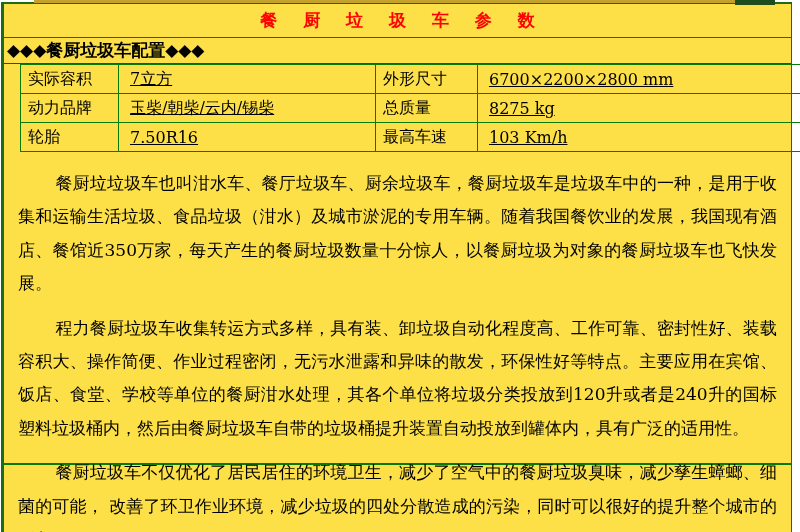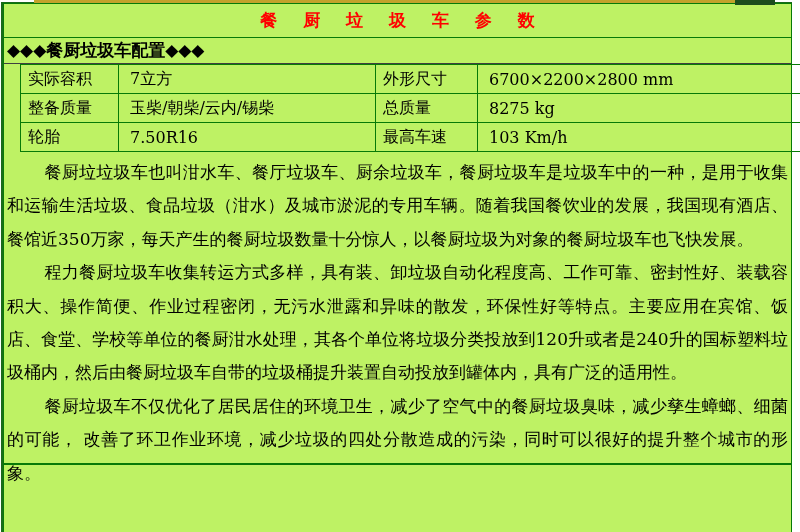--- a/index.html
+++ b/index.html
@@ -24,21 +24,21 @@
   .page-frame{
     position:absolute;left:1px;top:2px;width:791px;height:530px;
     border:2px solid #1a6b1a;border-bottom:none;
     box-sizing:border-box;z-index:1;
   }
   
   .content-frame{
     position:absolute;left:3px;top:3px;width:789px;height:529px;
     border:1px solid #077a07;border-bottom:none;
     box-sizing:border-box;z-index:2;
-    background:#bef264;
+    background:#fde047;
   }
   .title-row{
     height:34px;
     border-bottom:1px solid #077a07;
     display:flex;align-items:center;justify-content:center;
     box-sizing:border-box;
   }
   .title-row .title-text{
     color:#ff0000;
     font-weight:bold;
@@ -64,35 +64,35 @@
     font-size:16px;
   }
   table.spec-table td{
     border:1px solid #077a07;
     height:28px;
     padding:0;
     overflow:hidden;
     white-space:nowrap;
   }
   table.spec-table td.lbl{padding-left:7px;}
-  table.spec-table td.val{padding-left:11px;}
+  table.spec-table td.val{padding-left:11px;text-decoration:underline;}
   col.c-lbl1{width:98px;}
   col.c-val1{width:257px;}
   col.c-lbl2{width:102px;}
   col.c-val2{width:326px;}
   .desc-area{
     height:311px;
     box-sizing:border-box;
     padding:4px 3px 0 3px;
     font-size:17px;
     line-height:33.4px;
     text-align:justify;
   }
   .desc-area p{
-    margin:0;
+    margin:11px;
     text-indent:2.2em;
   }
   .bottom-rule{
     border-top:2px solid #077a07;
     height:10px;
   }
 </style>
 </head>
 <body>
 
@@ -119,21 +119,21 @@
         <col class="c-val2">
     </colgroup>
     <tbody>
       <tr>
         <td class="lbl">实际容积</td>
         <td class="val">7立方</td>
         <td class="lbl">外形尺寸</td>
         <td class="val">6700×2200×2800 mm</td>
       </tr>
       <tr>
-        <td class="lbl">整备质量</td>
+        <td class="lbl">动力品牌</td>
         <td class="val">玉柴/朝柴/云内/锡柴</td>
         <td class="lbl">总质量</td>
         <td class="val">8275 kg</td>
       </tr>
       <tr>
         <td class="lbl">轮胎</td>
         <td class="val">7.50R16</td>
         <td class="lbl">最高车速</td>
         <td class="val">103 Km/h</td>
       </tr>

